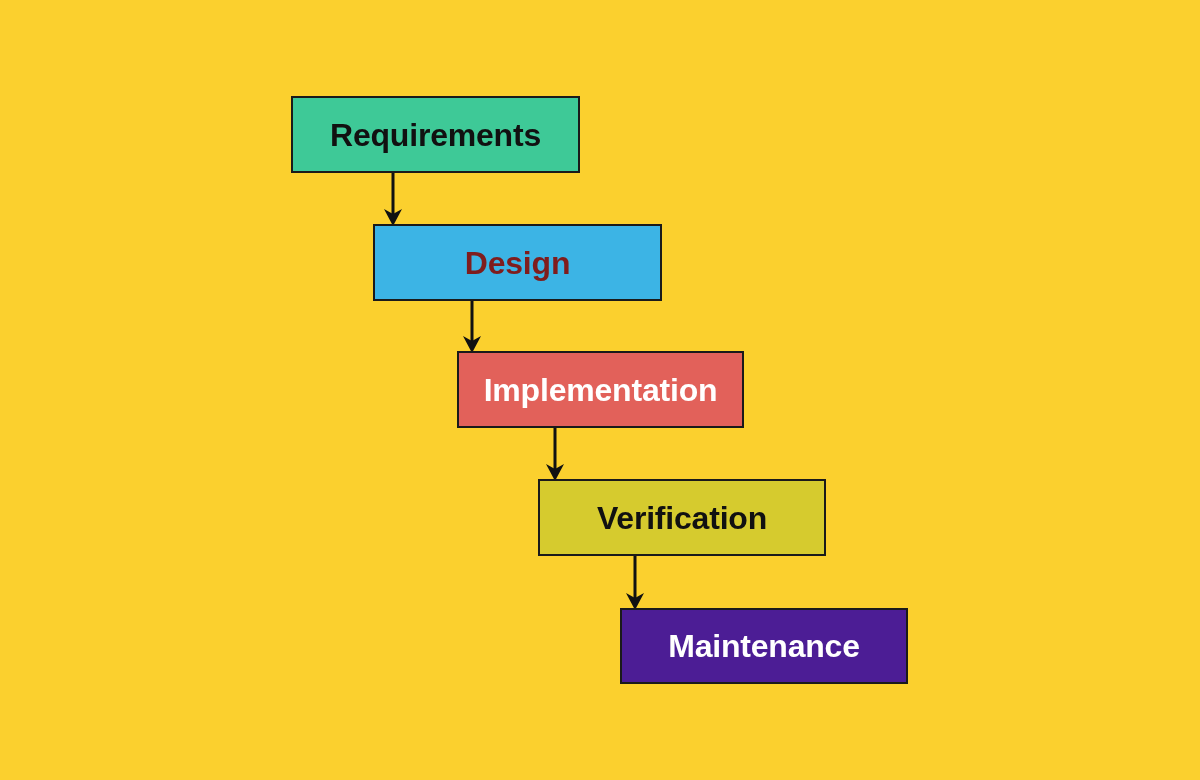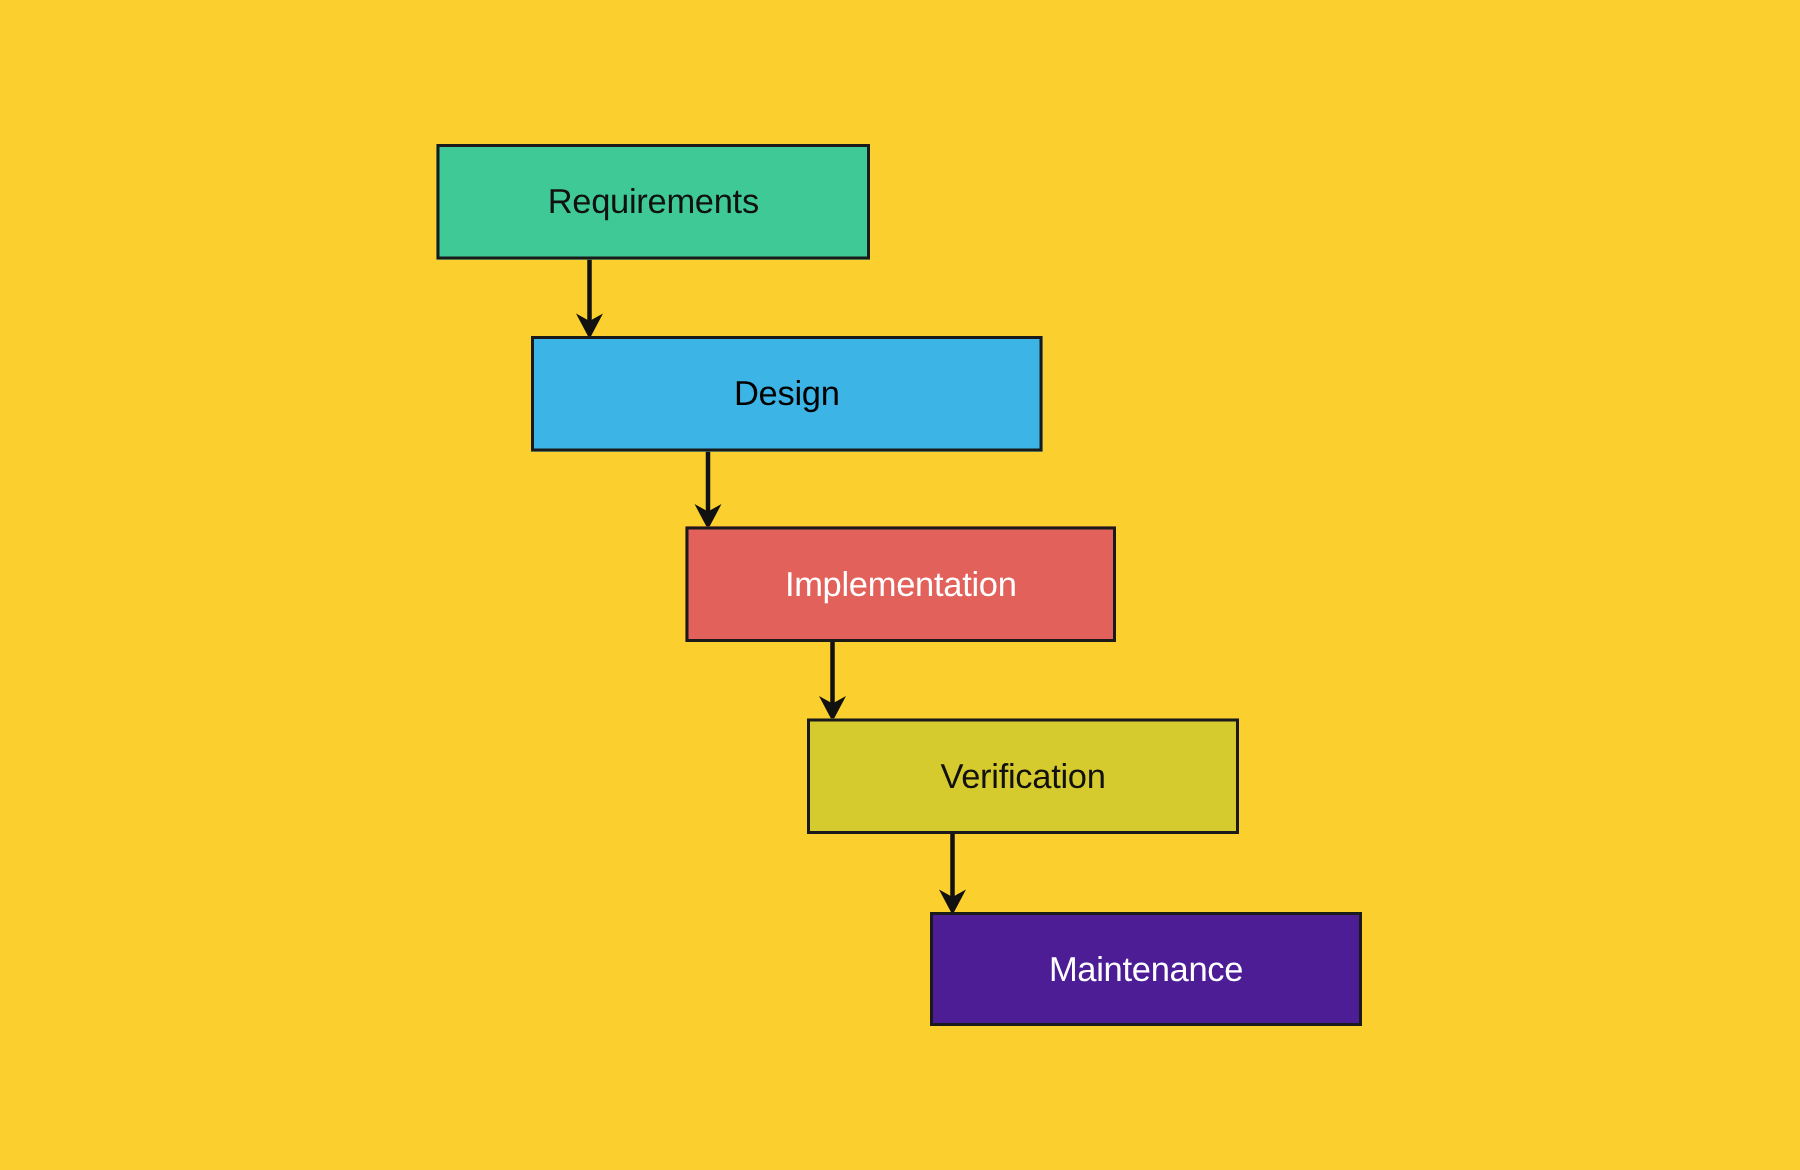--- a/index.html
+++ b/index.html
@@ -18,22 +18,22 @@
     height: 780px;
     background: #FBD02E;
   }
   .node {
     position: absolute;
     box-sizing: border-box;
     border: 2px solid #1a1a1a;
     display: flex;
     align-items: center;
     justify-content: center;
-    font-weight: normal;
-    font-size: 23px;
+    font-weight: bold;
+    font-size: 32px;
     letter-spacing: -0.2px;
     line-height: 1;
     user-select: none;
   }
   .node-label {
     display: block;
     white-space: nowrap;
   }
   .connector {
     position: absolute;
@@ -69,21 +69,21 @@
 
   <svg class="connector" id="edge-3" width="1200" height="780" style="left:0; top:0;">
     <line x1="635" y1="556" x2="635" y2="602" stroke="#111111"></line>
     <polygon points="635,610 626,593 635,598 644,593" fill="#111111"></polygon>
   </svg>
 
   <div class="node" id="node-requirements" style="left: 291px; top: 96px; width: 289px; height: 77px; background: rgb(62, 201, 151); color: rgb(17, 17, 17); border-color: rgb(26, 26, 26);">
     <span class="node-label">Requirements</span>
   </div>
 
-  <div class="node" id="node-design" style="left: 354px; top: 224px; width: 341px; height: 77px; background: rgb(60, 180, 229); color: #000000; border-color: rgb(26, 26, 26);">
+  <div class="node" id="node-design" style="left: 373px; top: 224px; width: 289px; height: 77px; background: rgb(60, 180, 229); color: #7f1d1d; border-color: rgb(26, 26, 26);">
     <span class="node-label">Design</span>
   </div>
 
   <div class="node" id="node-implementation" style="left: 457px; top: 351px; width: 287px; height: 77px; background: rgb(226, 97, 90); color: rgb(255, 255, 255); border-color: rgb(26, 26, 26);">
     <span class="node-label">Implementation</span>
   </div>
 
   <div class="node" id="node-verification" style="left: 538px; top: 479px; width: 288px; height: 77px; background: rgb(214, 203, 46); color: rgb(17, 17, 17); border-color: rgb(26, 26, 26);">
     <span class="node-label">Verification</span>
   </div>

